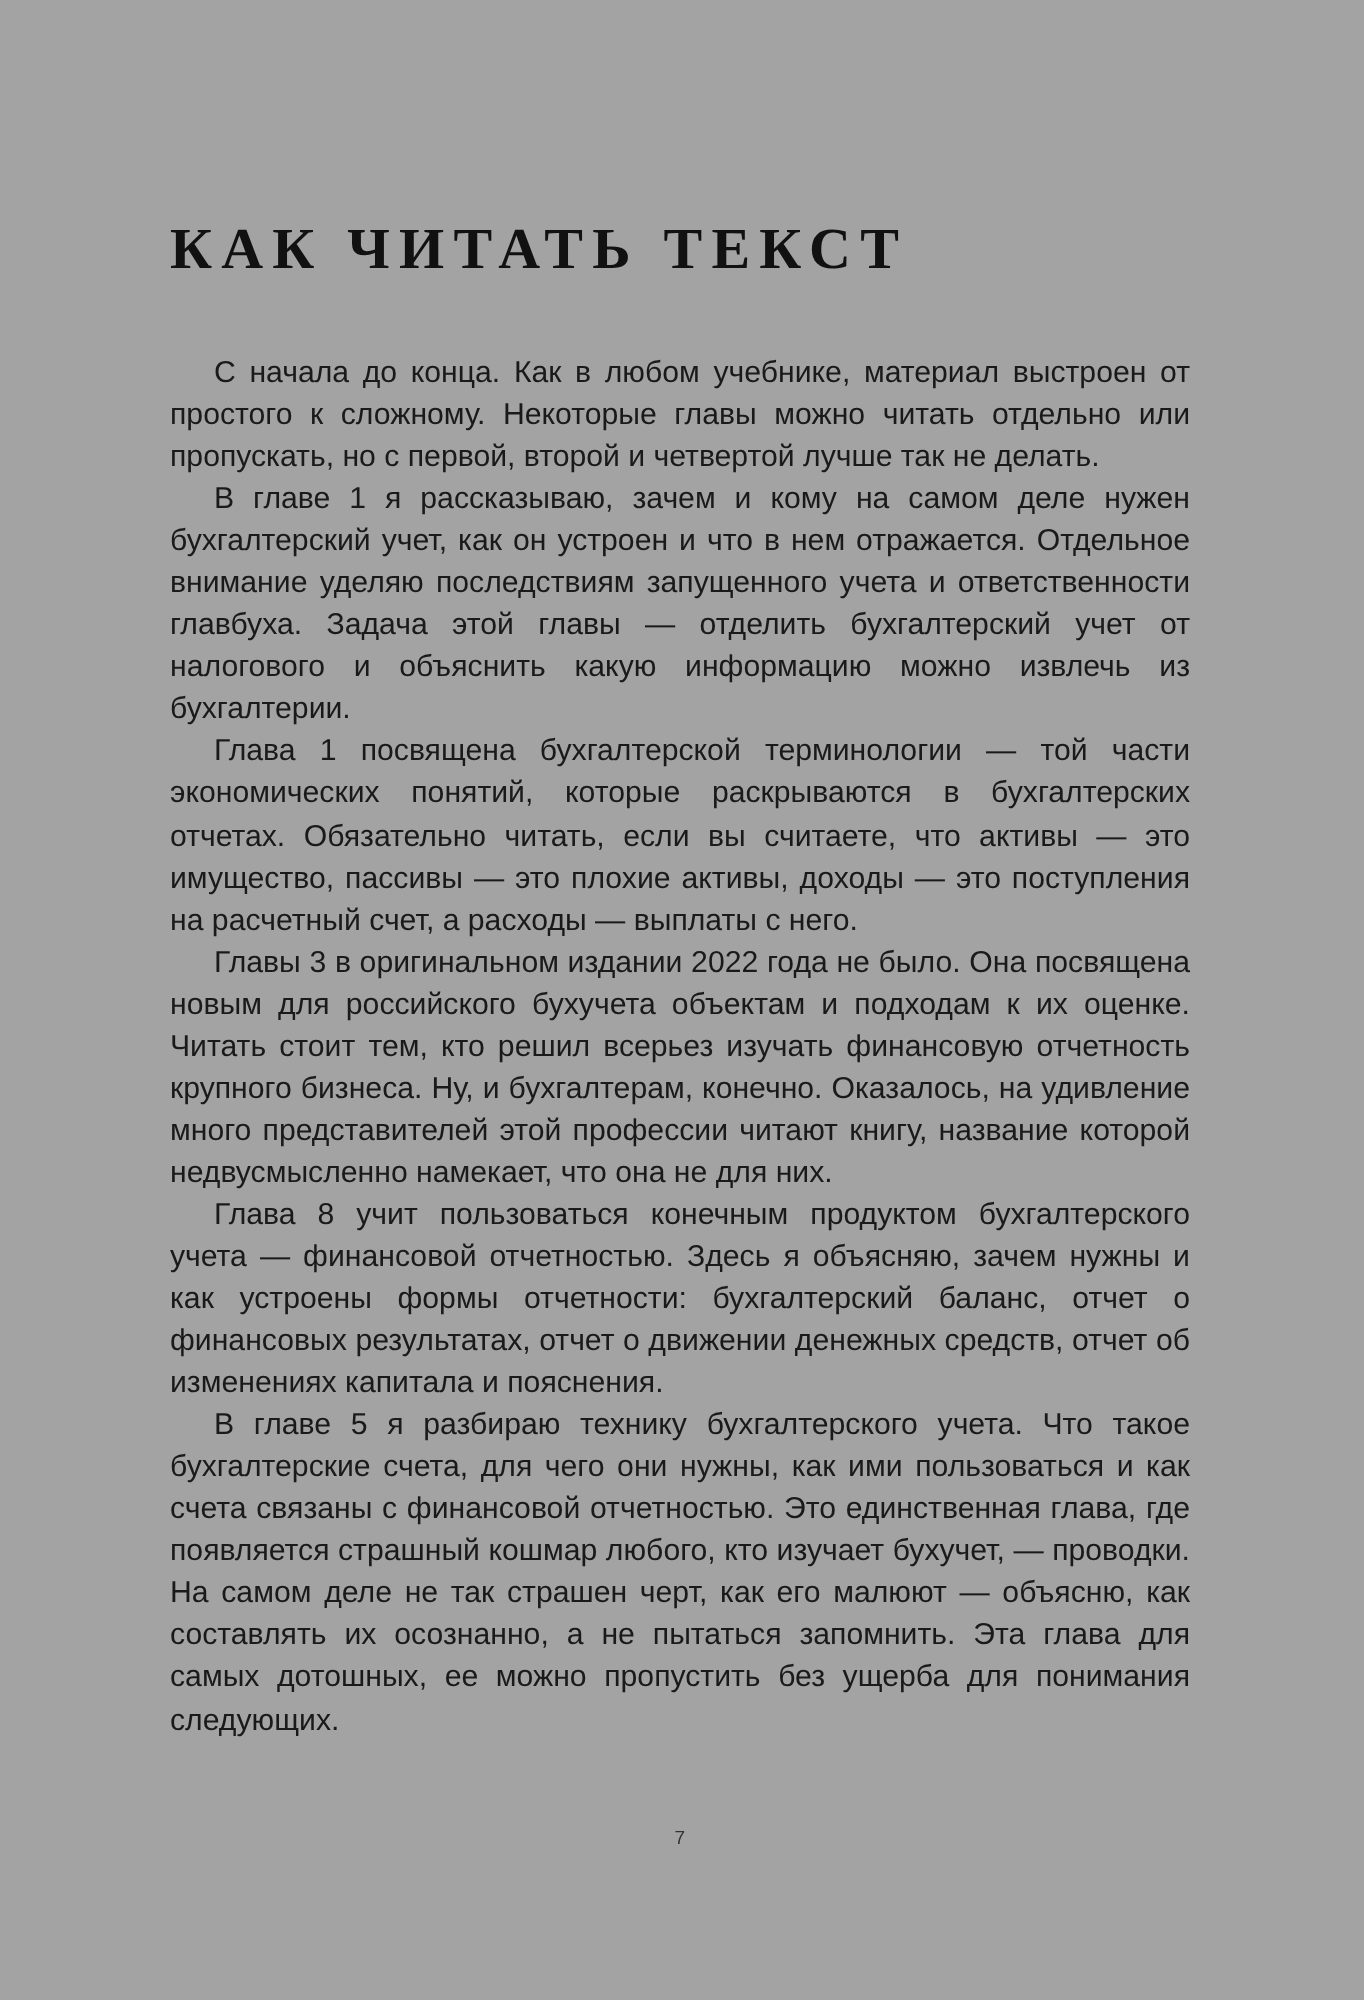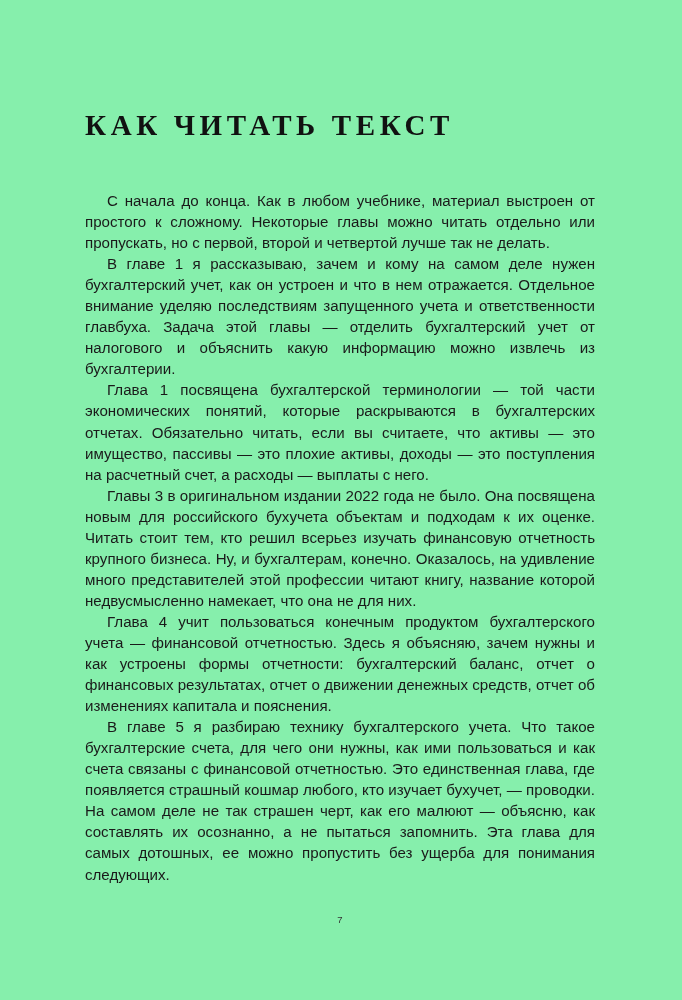--- a/index.html
+++ b/index.html
@@ -5,21 +5,21 @@
 <style>
   html, body {
     margin: 0;
     padding: 0;
     background: #ffffff;
   }
   .page {
     position: relative;
     width: 682px;
     height: 1000px;
-    background: #86efac;
+    background: #a3a3a3;
     overflow: hidden;
     box-sizing: border-box;
   }
   .content {
     position: absolute;
     left: 85px;
     top: 0;
     width: 510px;
   }
   .chapter-title {
@@ -28,21 +28,21 @@
     font-size: 29px;
     line-height: 34px;
     letter-spacing: 4.6px;
     color: #111111;
     margin: 0;
     padding-top: 108px;
     text-align: left;
     white-space: nowrap;
   }
   .body-text {
-    margin-top: 48px;
+    margin-top: 34px;
   }
   .body-text p {
     font-family: "Liberation Sans", "DejaVu Sans", sans-serif;
     font-size: 15.1px;
     line-height: 21.05px;
     color: #1a1a1a;
     margin: 0;
     text-align: justify;
     text-indent: 22px;
     hyphens: manual;
@@ -71,21 +71,21 @@
 
   <div class="content">
 
     <h1 class="chapter-title">КАК ЧИТАТЬ ТЕКСТ</h1>
 
     <div class="body-text">
       <p>С начала до конца. Как в любом учебнике, материал выстроен от простого к сложному. Некоторые главы можно читать отдель­но или пропускать, но с первой, второй и четвертой лучше так не делать.</p>
       <p>В главе 1 я рассказываю, зачем и кому на самом деле нужен бухгалтерский учет, как он устроен и что в нем отражается. От­дельное внимание уделяю последствиям запущенного учета и ответственности главбуха. Задача этой главы — отделить бух­галтерский учет от налогового и объяснить какую информацию можно извлечь из бухгалтерии.</p>
       <p>Глава 1 посвящена бухгалтерской терминологии — той части экономических понятий, которые раскрываются в бухгалтер­ских отчетах. Обязательно читать, если вы считаете, что акти­вы — это имущество, пассивы — это плохие активы, доходы — это поступления на расчетный счет, а расходы — выплаты с него.</p>
       <p>Главы 3 в оригинальном издании 2022 года не было. Она по­священа новым для российского бухучета объектам и подходам к их оценке. Читать стоит тем, кто решил всерьез изучать финан­совую отчетность крупного бизнеса. Ну, и бухгалтерам, конечно. Оказалось, на удивление много представителей этой профессии читают книгу, название которой недвусмысленно намекает, что она не для них.</p>
-      <p>Глава 4 учит пользоваться конечным продуктом бухгалтер­ского учета — финансовой отчетностью. Здесь я объясняю, зачем нужны и как устроены формы отчетности: бухгалтер­ский баланс, отчет о финансовых результатах, отчет о движе­нии денежных средств, отчет об изменениях капитала и пояс­нения.</p>
+      <p>Глава 8 учит пользоваться конечным продуктом бухгалтер­ского учета — финансовой отчетностью. Здесь я объясняю, зачем нужны и как устроены формы отчетности: бухгалтер­ский баланс, отчет о финансовых результатах, отчет о движе­нии денежных средств, отчет об изменениях капитала и пояс­нения.</p>
       <p>В главе 5 я разбираю технику бухгалтерского учета. Что такое бухгалтерские счета, для чего они нужны, как ими пользоваться и как счета связаны с финансовой отчетностью. Это единствен­ная глава, где появляется страшный кошмар любого, кто изучает бухучет, — проводки. На самом деле не так страшен черт, как его малюют — объясню, как составлять их осознанно, а не пытаться запомнить. Эта глава для самых дотошных, ее можно пропустить без ущерба для понимания следующих.</p>
     </div>
 
   </div>
 
   <div class="page-number">7</div>
 
 </div>
 
 </body></html>

